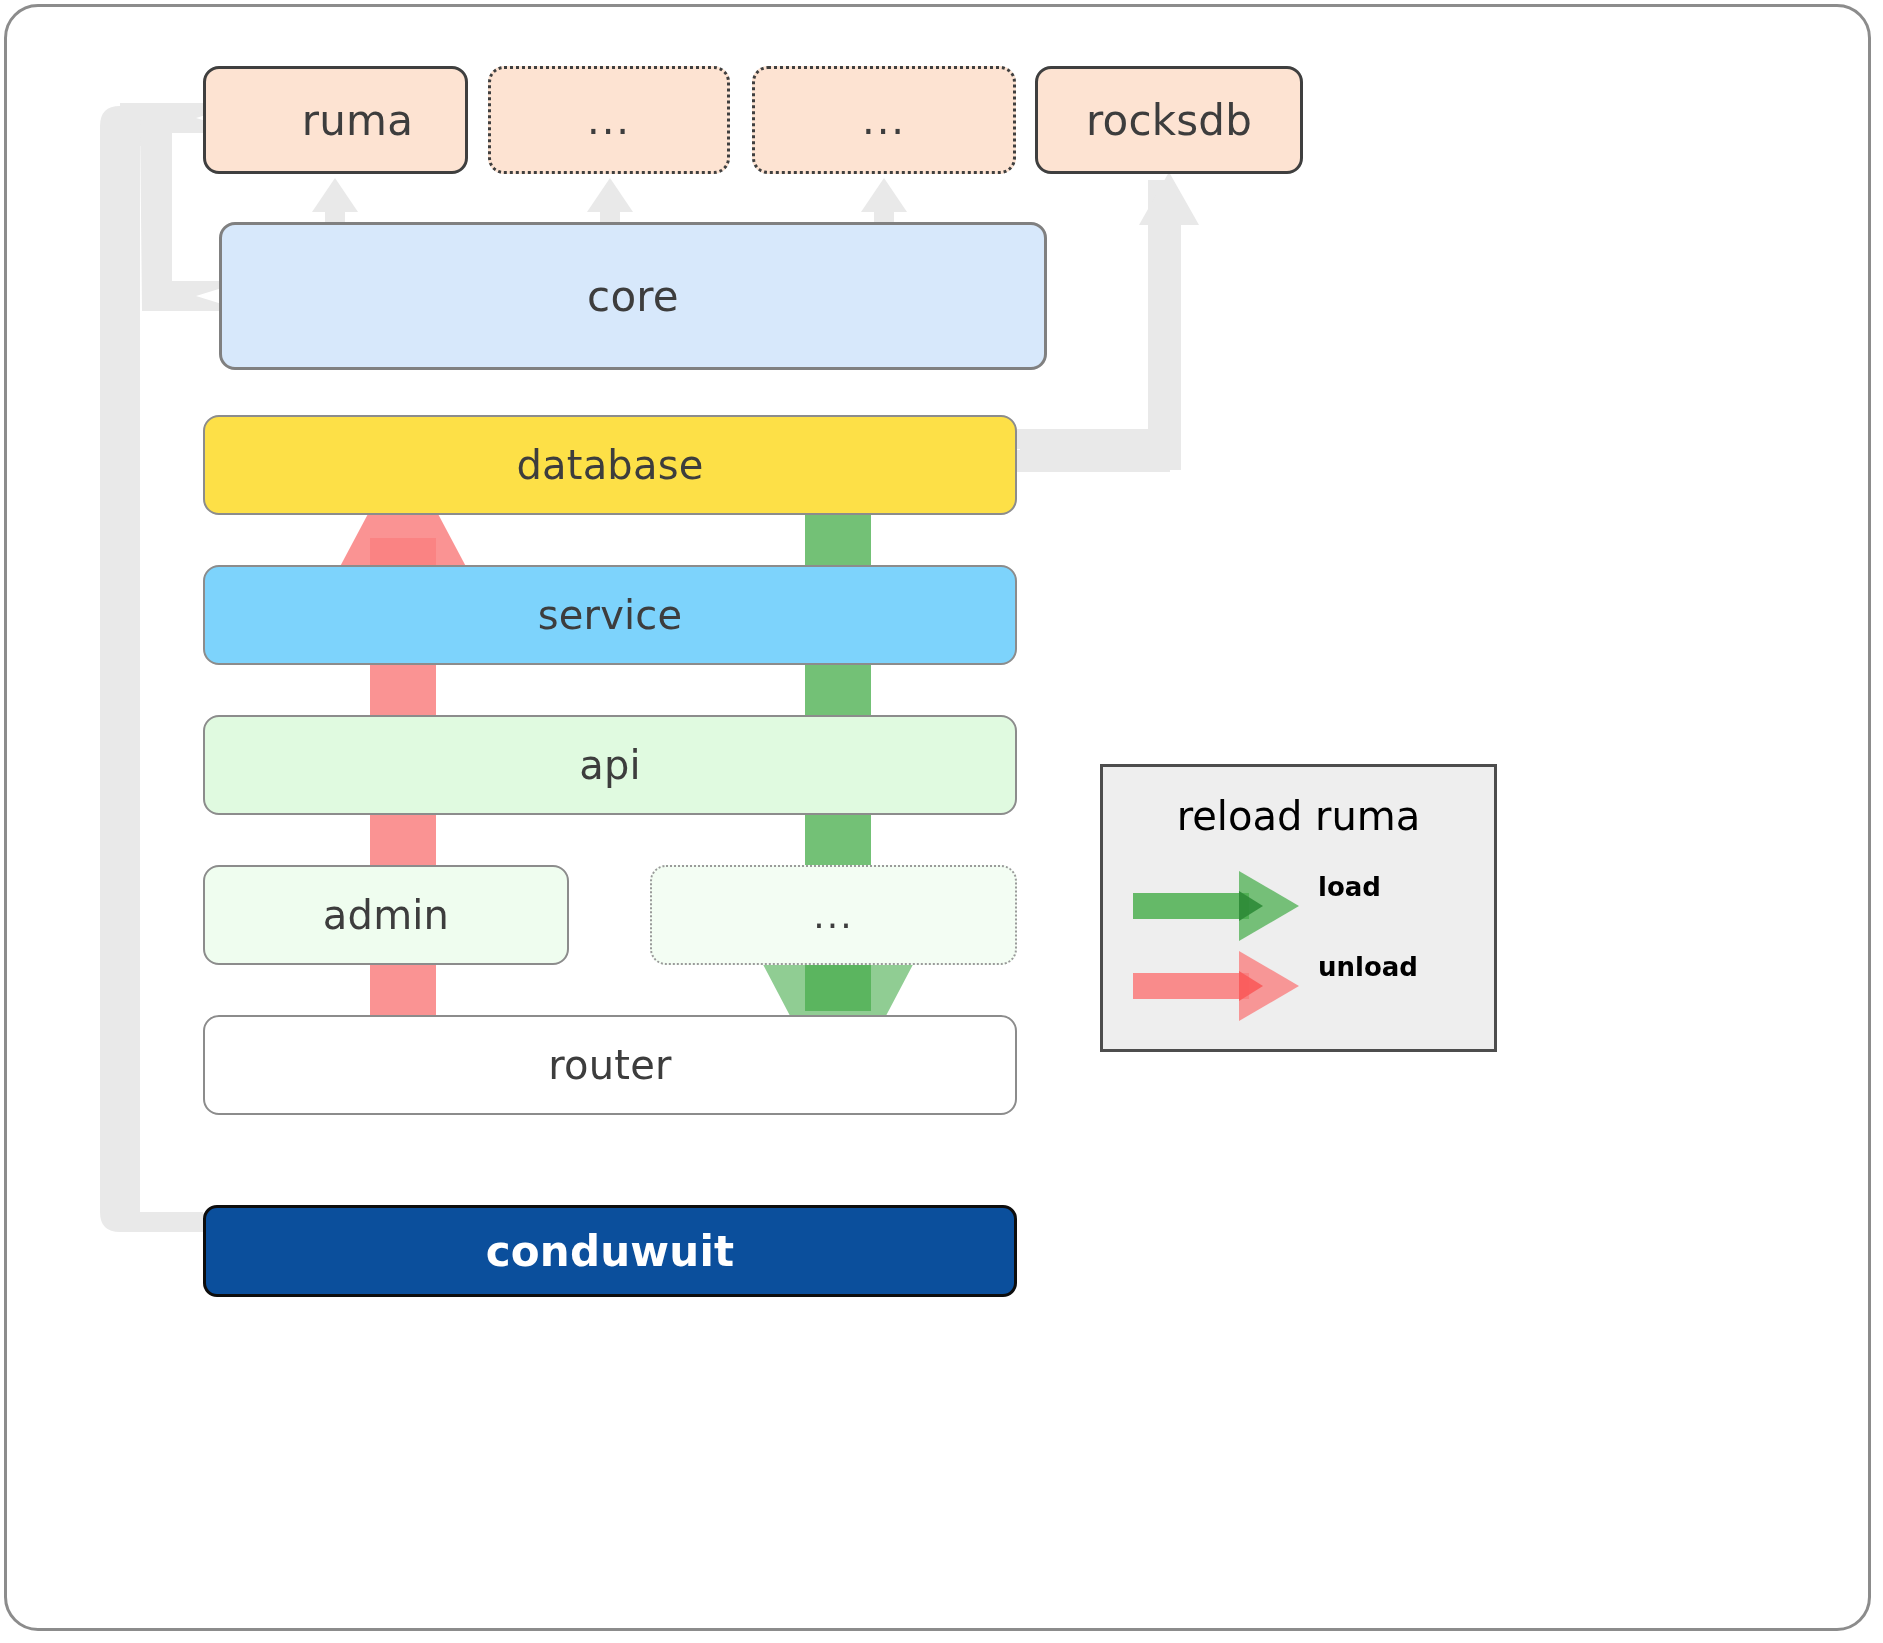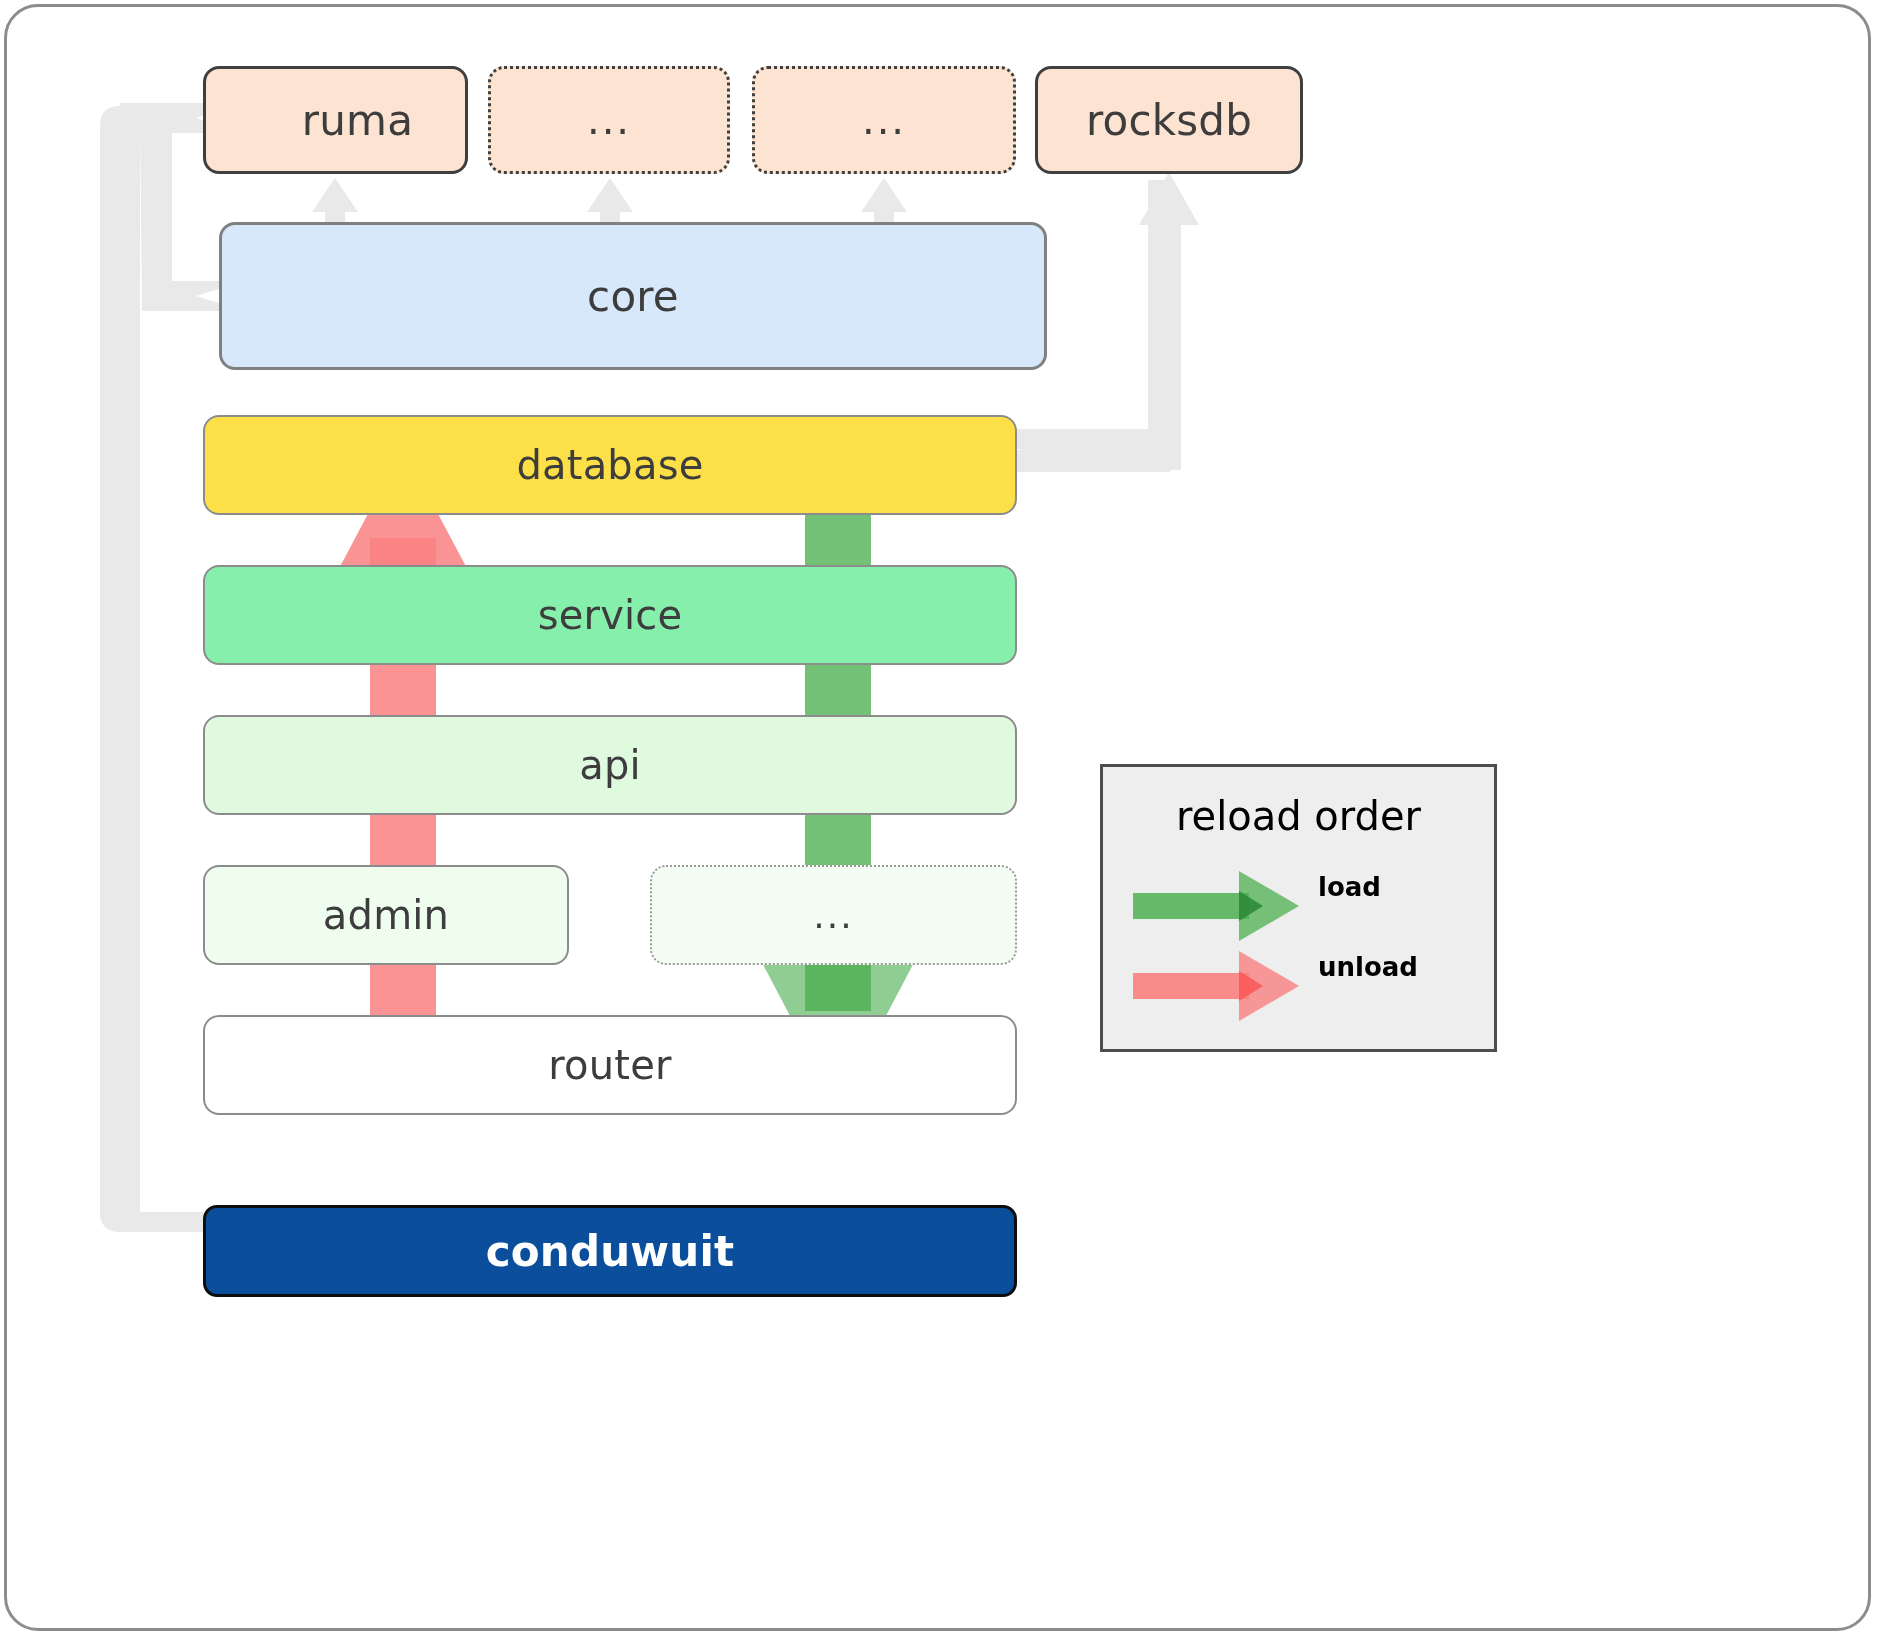--- a/index.html
+++ b/index.html
@@ -75,21 +75,21 @@
 
   
   .layer {
     left: 203px;
     width: 814px;
     height: 100px;
     border: 2px solid #8c8c8c;
     border-radius: 16px;
   }
   #node-database { top: 415px; background: #fde047; }
-  #node-service  { top: 565px; background: #86efac; text-align: center; }
+  #node-service  { top: 565px; background: #7dd3fc; text-align: center; }
   #node-api      { top: 715px; background: #e0faE0; }
   #node-admin    { top: 865px; background: #effdef; width: 366px; }
   #node-subdots  { top: 865px; left: 650px; width: 367px; background: #f3fdf3;
                    border: 2px dotted #9a9a9a; }
   #node-router   { top: 1015px; background: #ffffff; }
   .layer .lbl { font-size: 40px; }
   #node-subdots .lbl { font-size: 36px; letter-spacing: 2px; }
 
   
   #node-conduwuit {
@@ -226,21 +226,21 @@
 
     <polygon points="85,0 170,160 118,160 118,200 52,200 52,160 0,160" fill="#f98080" opacity="0.85"></polygon>
   </svg>
 
   <svg class="big-arrow" id="load-arrow" viewBox="0 0 180 641" preserveAspectRatio="none">
     <rect x="57" y="0" width="66" height="545" fill="#4caf50" opacity="0.78"></rect>
     <polygon points="90,641 0,470 57,470 57,430 123,430 123,470 180,470" fill="#4caf50" opacity="0.62"></polygon>
   </svg>
 
   <div id="legend">
-    <div id="legend-title">reload order</div>
+    <div id="legend-title">reload ruma</div>
 
     <div class="legend-row" id="legend-row-load">
       <svg class="legend-swatch" viewBox="0 0 166 70" preserveAspectRatio="none">
         <rect x="0" y="22" width="116" height="26" fill="#4caf50" opacity="0.85"></rect>
         <polygon points="166,35 106,0 106,20 106,50 106,70" fill="#4caf50" opacity="0.75"></polygon>
         <polygon points="106,20 130,35 106,50" fill="#2e8b37" opacity="0.9"></polygon>
       </svg>
       <span class="legend-label">load</span>
     </div>
 

